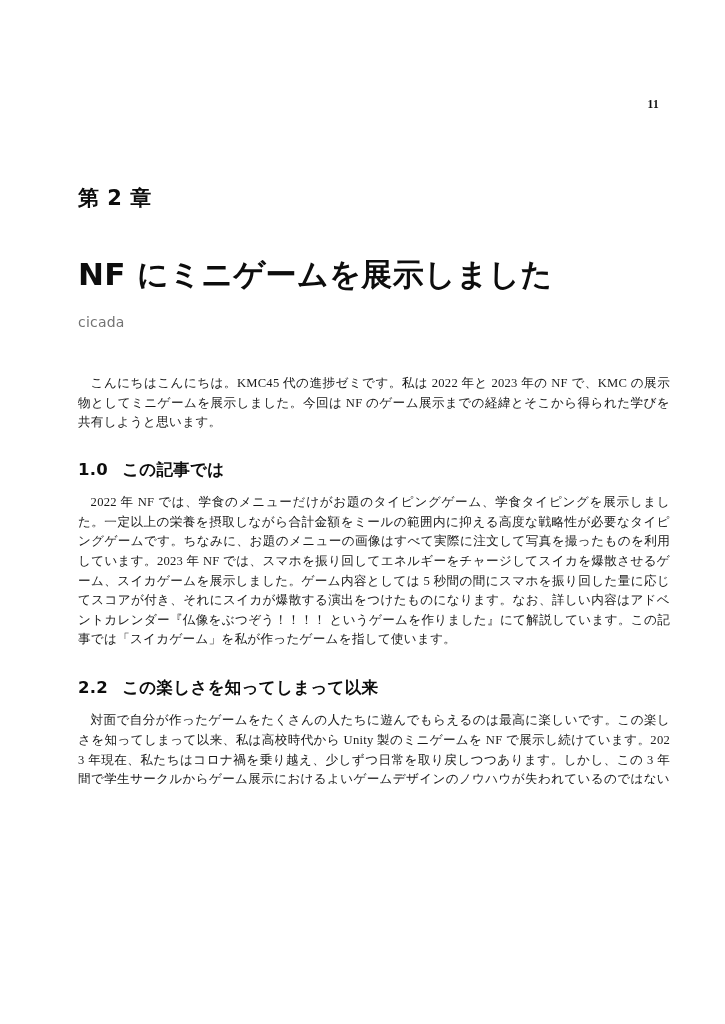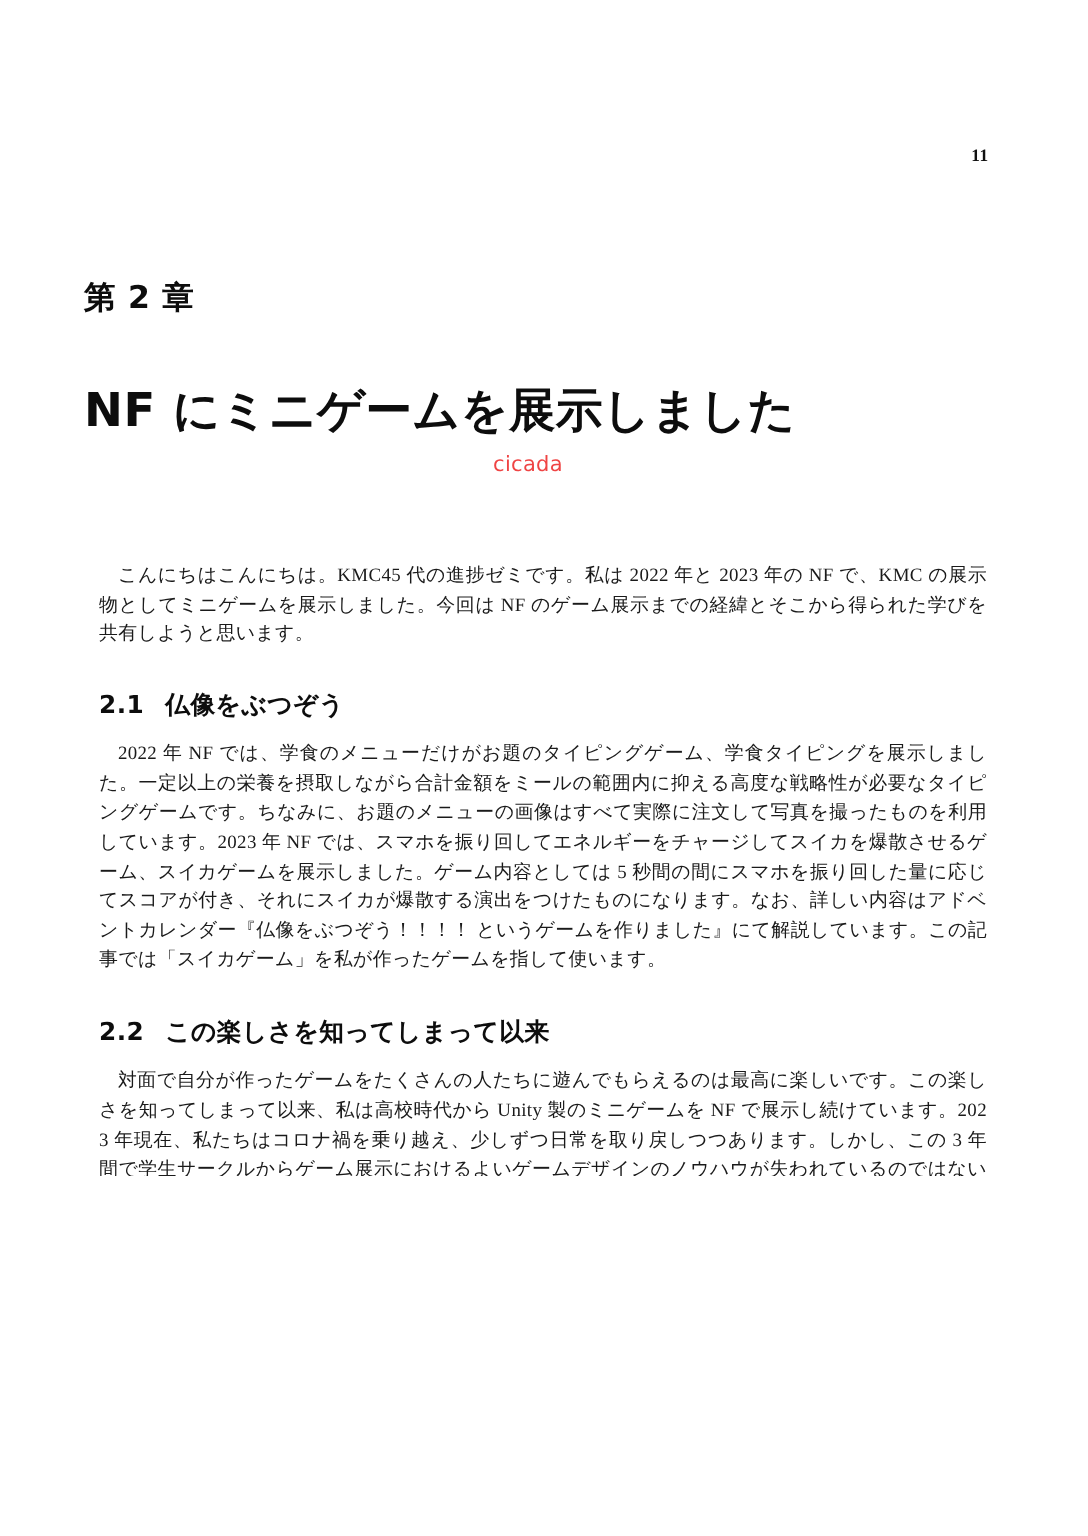--- a/index.html
+++ b/index.html
@@ -27,55 +27,55 @@
     font-size: 11.5px;
     font-weight: 700;
     letter-spacing: 0.3px;
     color: #111;
   }
 
   
   .chapter-block {
     position: absolute;
     top: 186px;
-    left: 56px;
+    left: 78px;
     width: 592px;
   }
   .chapter-label {
     font-family: "DejaVu Sans", "Liberation Sans", sans-serif;
     font-size: 21px;
     font-weight: 700;
     letter-spacing: 0.5px;
     line-height: 1.2;
     color: #0d0d0d;
   }
   .chapter-title {
     margin-top: 44px;
     font-family: "DejaVu Sans", "Liberation Sans", sans-serif;
     font-size: 31px;
     font-weight: 700;
     letter-spacing: 0.4px;
     line-height: 1.25;
     color: #0d0d0d;
   }
   .chapter-author {
-    margin-top: 8px;
-    text-align: center;
+    margin-top: 20px;
+    text-align: left;
     font-family: "DejaVu Sans", "Liberation Sans", sans-serif;
     font-size: 14px;
     font-weight: 400;
     letter-spacing: 0.2px;
-    color: #ef4444;
+    color: #737373;
   }
 
   
   .body-col {
     position: absolute;
     top: 374px;
-    left: 66px;
+    left: 78px;
     width: 592px;
   }
 
   p.para {
     margin: 0;
     font-size: 12.6px;
     line-height: 19.6px;
     text-align: justify;
     text-justify: inter-character;
     letter-spacing: 0.02em;
@@ -112,21 +112,21 @@
     <div class="chapter-author">cicada</div>
   </div>
 
   <div class="body-col">
 
     <p class="para">こんにちはこんにちは。KMC45 代の進捗ゼミです。私は 2022 年と 2023 年の NF で、KMC の展示物としてミニゲームを展示しました。今回は NF のゲーム展示までの経緯とそこから得られた学びを共有しようと思います。</p>
 
     <div class="sp-after-intro"></div>
 
     <h2 class="section">
-      <span class="num">2.1</span><span>仏像をぶつぞう</span>
+      <span class="num">1.0</span><span>この記事では</span>
     </h2>
     <div class="sp-head-to-body"></div>
     <p class="para">2022 年 NF では、学食のメニューだけがお題のタイピングゲーム、学食タイピングを展示しました。一定以上の栄養を摂取しながら合計金額をミールの範囲内に抑える高度な戦略性が必要なタイピングゲームです。ちなみに、お題のメニューの画像はすべて実際に注文して写真を撮ったものを利用しています。2023 年 NF では、スマホを振り回してエネルギーをチャージしてスイカを爆散させるゲーム、スイカゲームを展示しました。ゲーム内容としては 5 秒間の間にスマホを振り回した量に応じてスコアが付き、それにスイカが爆散する演出をつけたものになります。なお、詳しい内容はアドベントカレンダー『仏像をぶつぞう！！！！ というゲームを作りました』にて解説しています。この記事では「スイカゲーム」を私が作ったゲームを指して使います。</p>
 
     <div class="sp-body-to-head"></div>
 
     <h2 class="section">
       <span class="num">2.2</span><span>この楽しさを知ってしまって以来</span>
     </h2>
     <div class="sp-head-to-body"></div>

